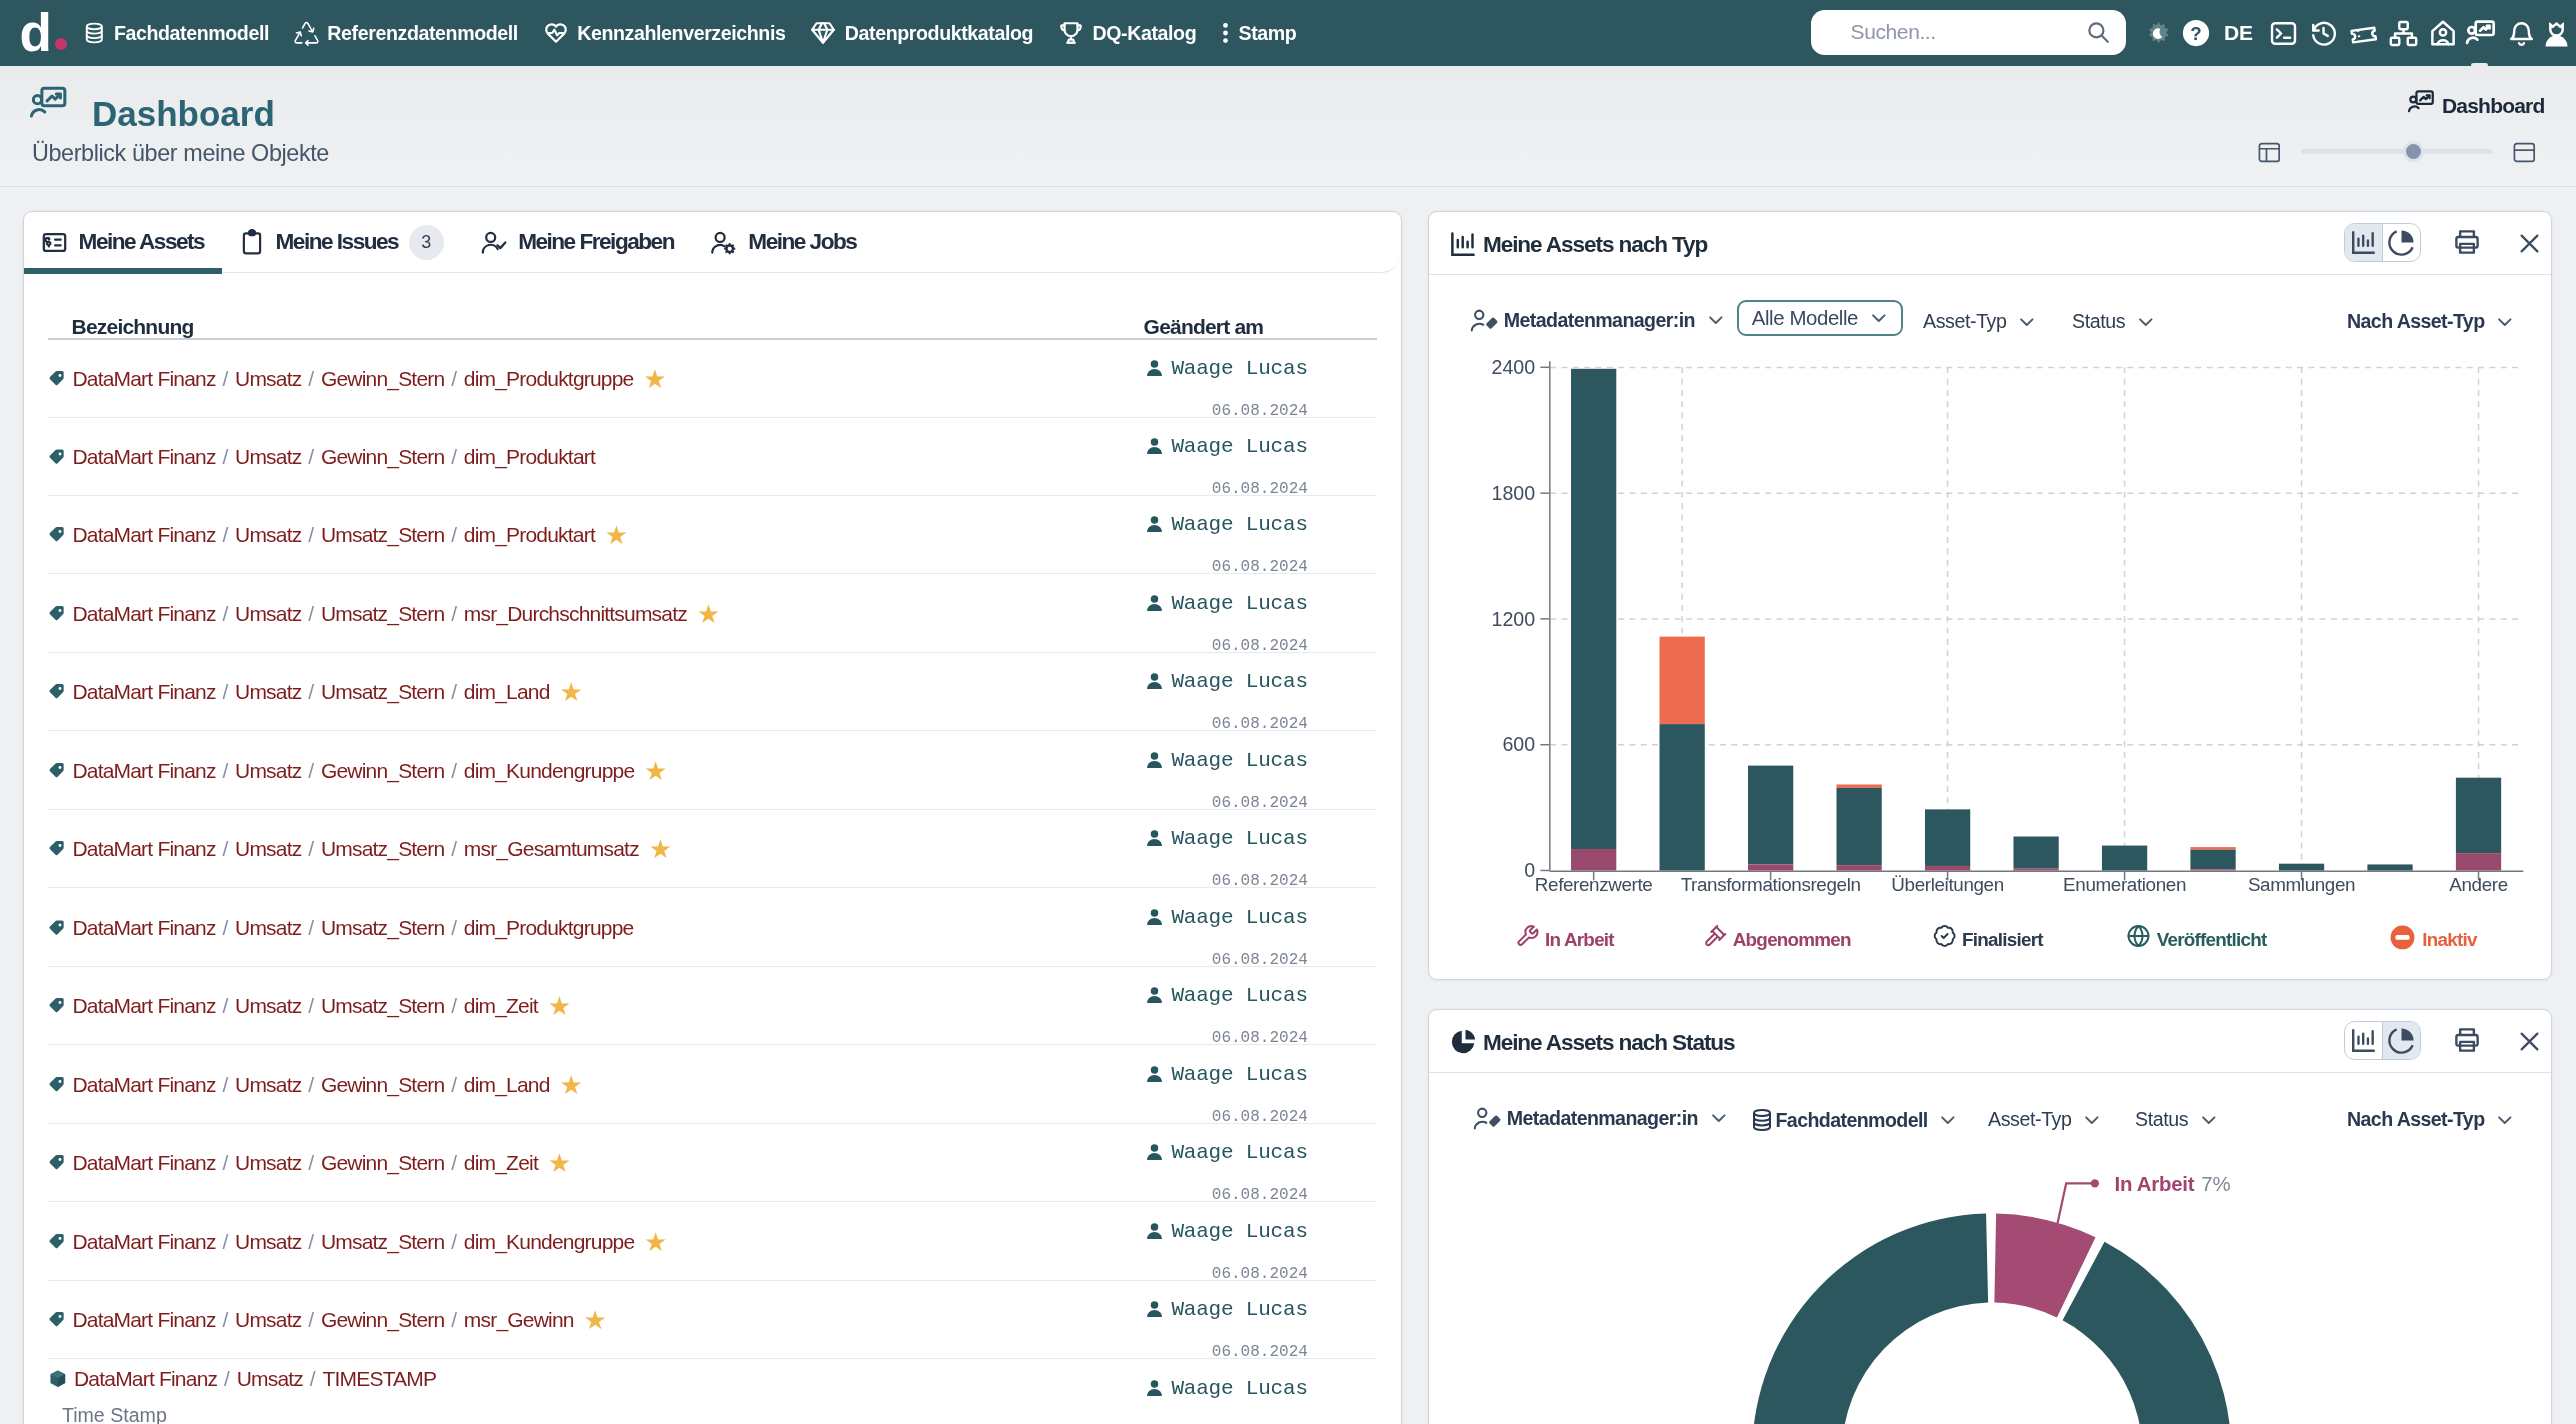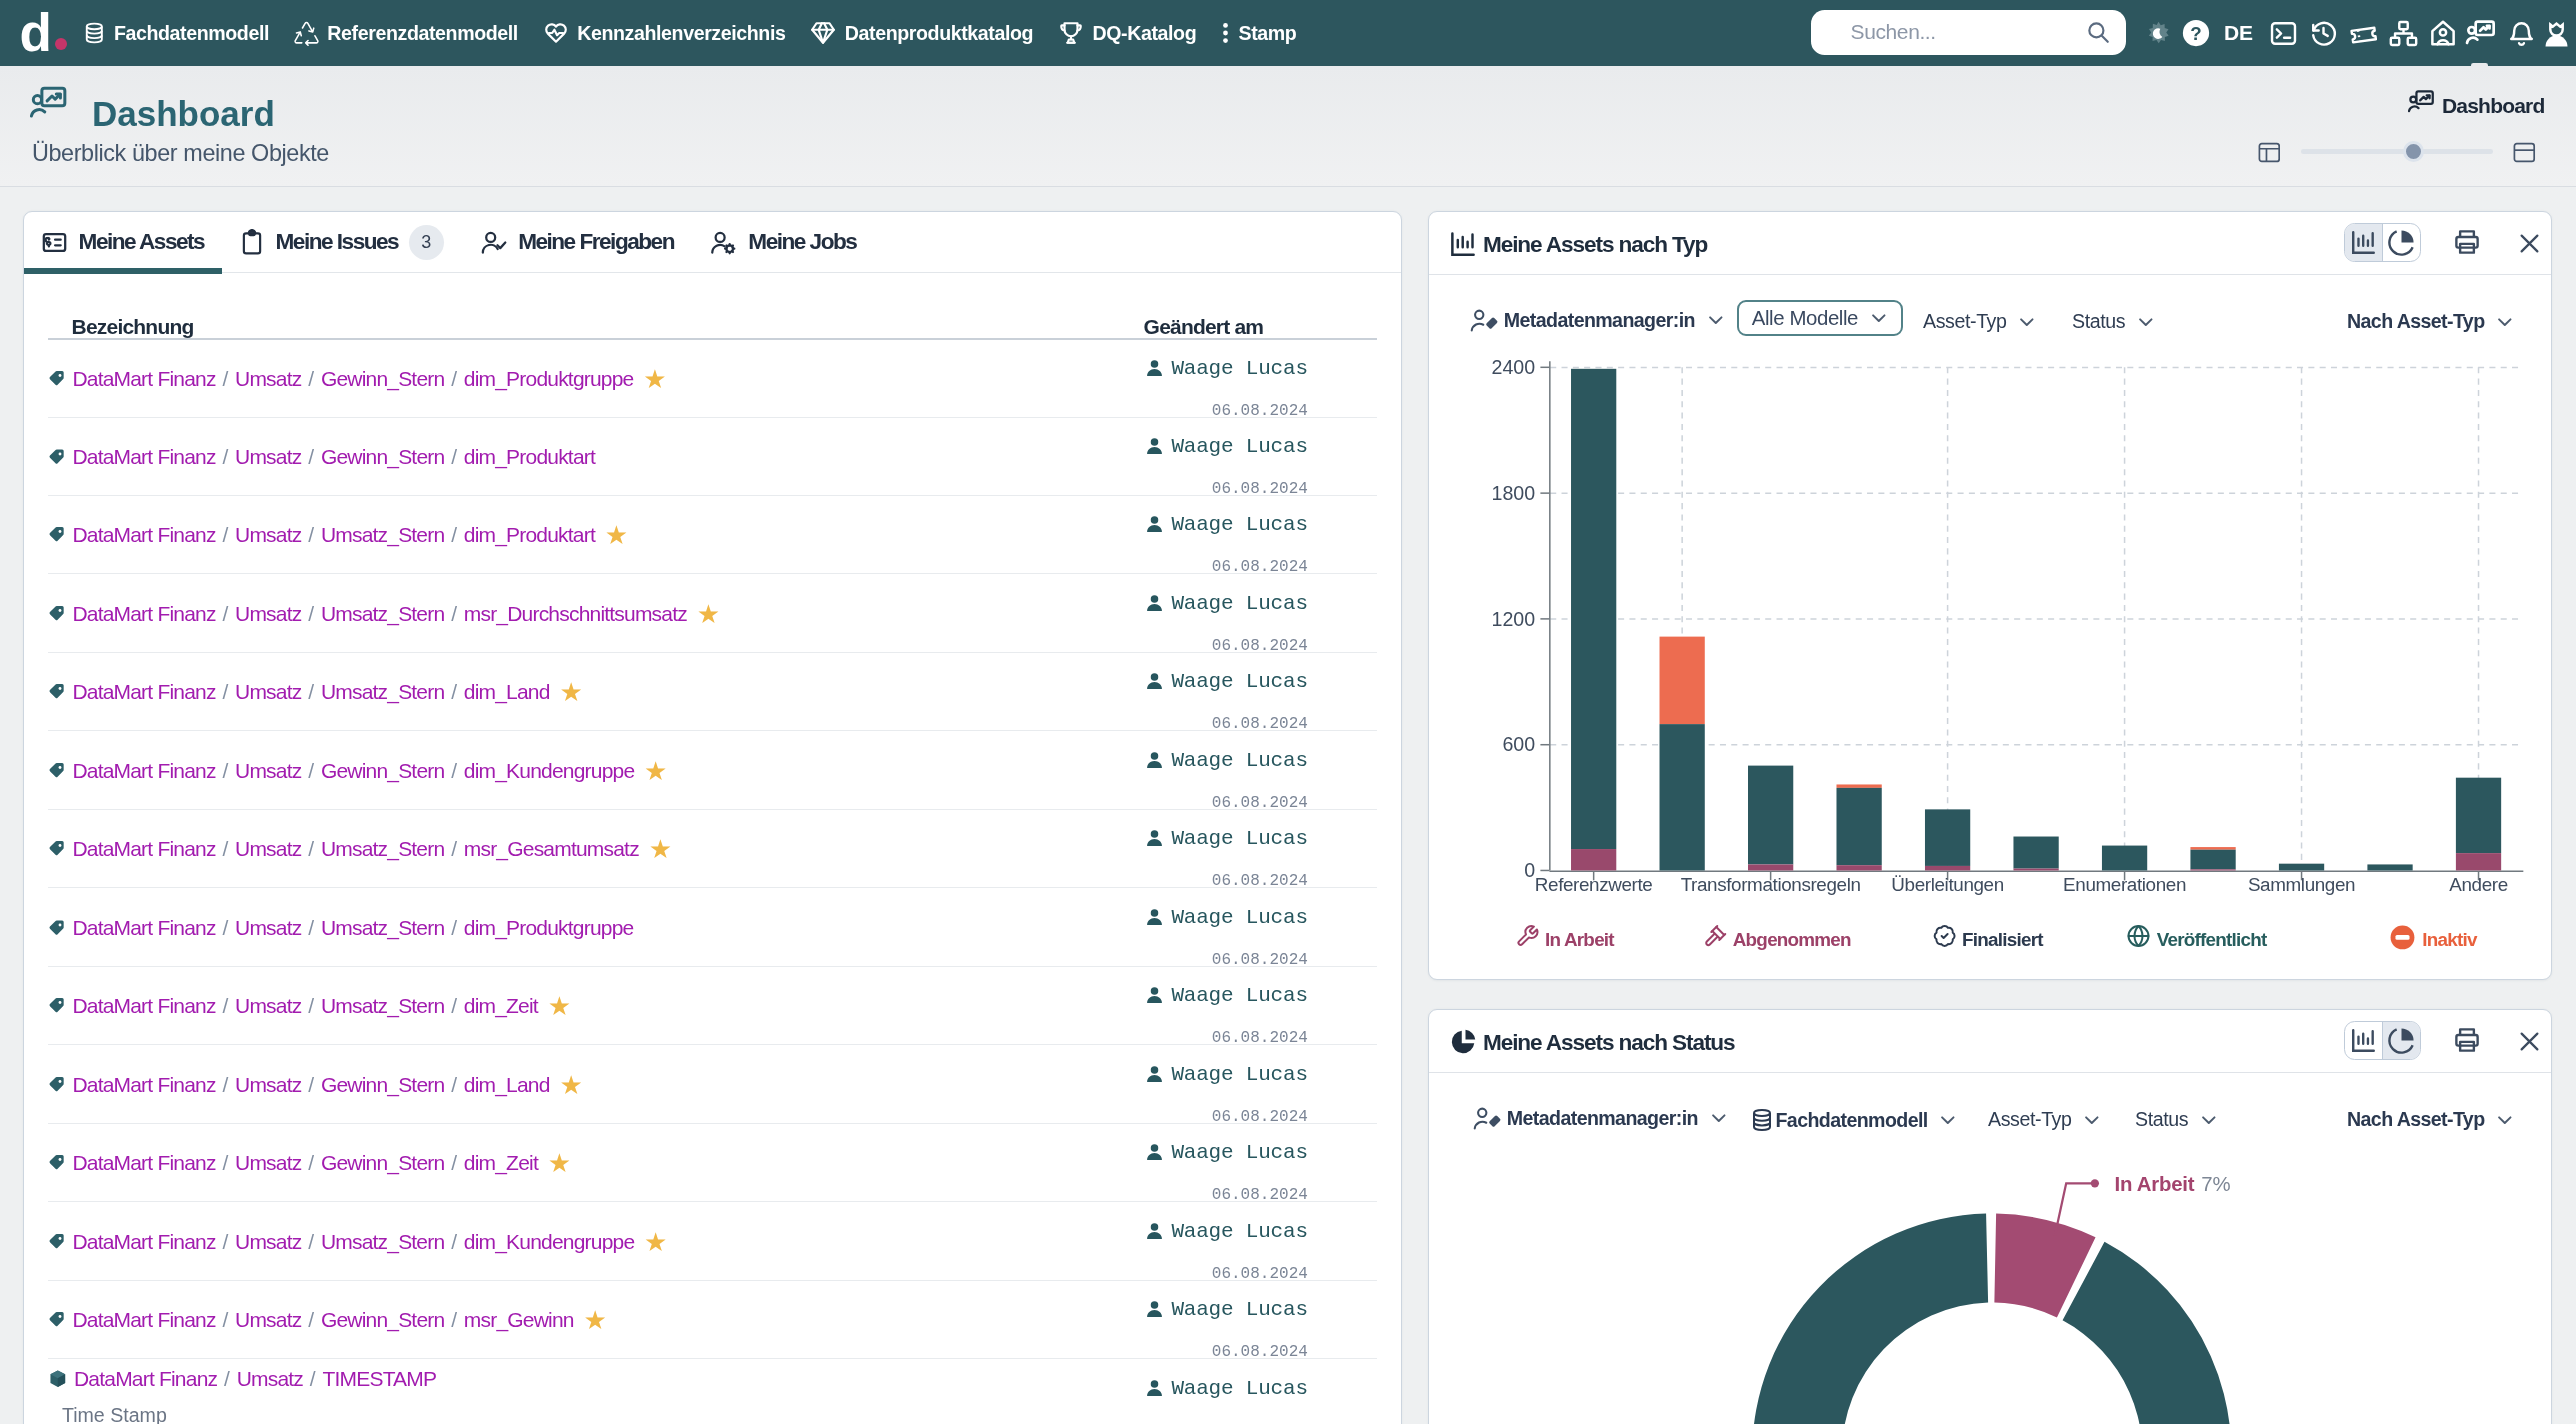--- a/index.html
+++ b/index.html
@@ -29,31 +29,31 @@
 .rlicon { position:absolute; left:2408px; top:89px; color:#1d2939; }
 .slider-row { position:absolute; left:2256px; top:140px; width:287px; height:26px; }
 
 
 .card { position:absolute; background:#fff; border:1.5px solid #ccd5df; border-radius:9px; box-shadow:0 0.8px 2.3px rgba(40,60,80,0.06); }
 #card-left  { left:22.6px;   top:211px; width:1379px; height:1283px; }
 #card-typ   { left:1428px; top:211px; width:1124px; height:769px; }
 #card-stat  { left:1428px; top:1009px; width:1124px; height:830px; }
 
 
-.tabs { position:absolute; left:0; top:0; width:100%; height:61px; border-bottom:1.5px solid #e2e6ea; display:flex; }
+.tabs { position:absolute; left:0; top:0; width:100%; height:61px; border-bottom:1.5px solid #e2e6ea; display:flex;border-radius:20px; }
 .tab { display:flex; align-items:center; gap:10.6px; padding:0 17.4px; font-size:22.6px; font-weight:700; color:#232f40; position:relative; white-space:nowrap; letter-spacing:-1.5px; }
 .tab.active::after { content:""; position:absolute; left:0; right:0; bottom:-1.5px; height:5.3px; background:#2e6067; }
 .badge { width:35px; height:35px; border-radius:50%; background:#e6eaef; color:#333f52; font-size:18px; font-weight:400; display:flex; align-items:center; justify-content:center; margin-left:0px; letter-spacing:0; }
 
 
 .th { position:absolute; font-size:21px; font-weight:700; color:#1f2d3d; letter-spacing:-0.8px; }
 .thline { position:absolute; left:24px; right:24px; top:126px; height:1.5px; background:#c9d0d8; }
 .row { position:absolute; left:24px; right:24px; height:78px; border-bottom:1.5px solid #e8ebee; }
 .rlink { position:absolute; left:0px; top:50%; transform:translateY(-50%); display:flex; align-items:center; gap:6.8px; white-space:nowrap; }
-.rlink .txt { font-size:21px; color:#a21caf; letter-spacing:-0.8px; }
+.rlink .txt { font-size:21px; color:#7f1d1d; letter-spacing:-0.8px; }
 .rlink .sl { color:#8490a2; font-size:21px; }
 .rlink .star { font-size:26px; color:#f0b746; margin-left:3px; }
 .rmeta { position:absolute; left:1096px; top:calc(50% + 9px); transform:translateY(-50%);font-family:Liberation Mono, monospace; }
 .rmeta .nm { display:flex; align-items:center; gap:6.8px; font-size:21px; color:#27565e; letter-spacing:-0.2px; }
 .rmeta .dt { font-size:16px; color:#7b8596; margin-top:22px;text-align:right; }
 
 
 .chead { position:absolute; left:0; top:0; width:100%; height:63px; border-bottom:1.5px solid #dfe3e8; }
 .chead .cicon { position:absolute; left:19px; top:16.6px; color:#1f2d3d; }
 .chead .ctitle { position:absolute; left:54px; top:19.6px; font-size:22.6px; font-weight:700; color:#1f2d3d; letter-spacing:-1.1px; }

